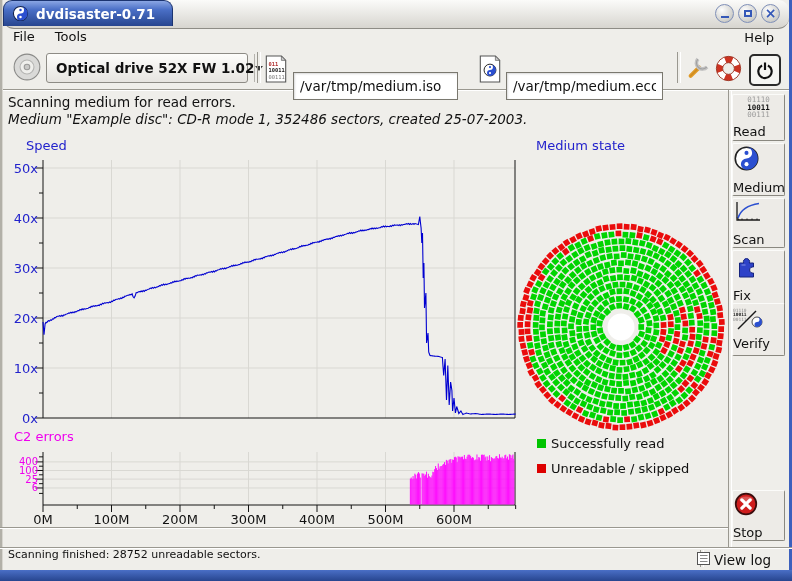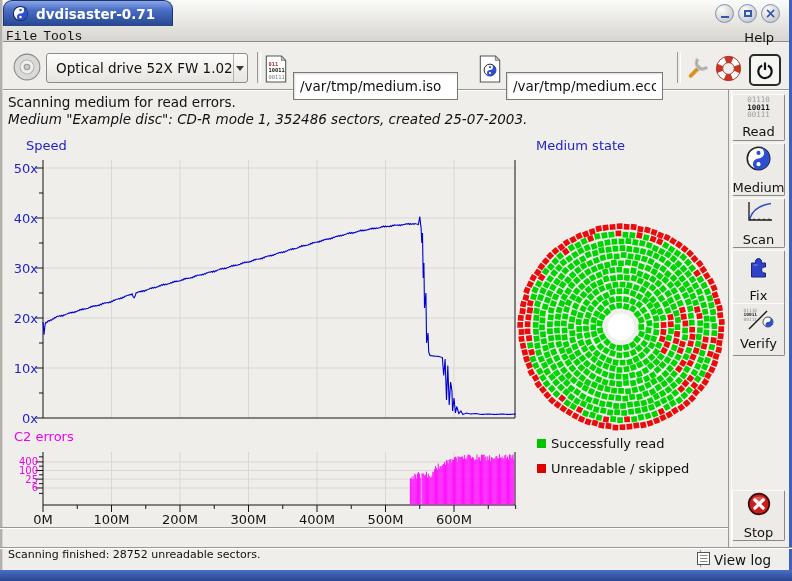--- a/index.html
+++ b/index.html
@@ -3,57 +3,57 @@
 <meta charset="utf-8">
 <style>
   html,body{margin:0;padding:0;background:#555;}
   .window{position:relative;width:792px;height:581px;background:#efeeea;overflow:hidden;
           font-family:"DejaVu Sans","Liberation Sans",sans-serif;font-size:13px;color:#111;}
   
   .frame-left{position:absolute;left:0;top:0;width:3px;height:581px;background:#b2b0a8;border-right:1px solid #d8d6d0;box-sizing:border-box;}
   .frame-right{position:absolute;right:0;top:0;width:3px;height:581px;background:#3c60bd;}
   .frame-bottom{position:absolute;left:0;top:570px;width:792px;height:11px;background:linear-gradient(180deg,#4a6fc6,#27458f);}
   
-  .titlebar{position:absolute;left:3px;top:0;width:786px;height:42px;background:linear-gradient(180deg,#fbfbf9,#d7d5cf);border-bottom:1px solid #8e8c86;box-sizing:border-box;}
+  .titlebar{position:absolute;left:3px;top:0;width:786px;height:29px;background:linear-gradient(180deg,#fbfbf9,#d7d5cf);border-bottom:1px solid #8e8c86;box-sizing:border-box;border-radius:11px;}
   .titletab{position:absolute;left:0;top:0;width:170px;height:26px;border-radius:9px 9px 0 0;
             background:linear-gradient(180deg,#8aa6e4 0%,#4a6fc6 35%,#27458f 100%);border:1px solid #1c3470;border-bottom:none;box-sizing:border-box;
             display:flex;align-items:center;}
   .apptitle{color:#fff;font-weight:bold;font-size:13.5px;margin-left:7px;}
   .appicon{margin-left:8px;display:flex;}
   .winbtn{position:absolute;top:4px;width:19px;height:19px;border-radius:50%;
           background:radial-gradient(circle at 35% 30%,#fdfdfd,#cfcfcb 70%,#b4b4b0);
           border:1px solid #8090b8;box-sizing:border-box;display:flex;align-items:center;justify-content:center;}
   .glyph-min{width:8px;height:2px;background:#3558b8;margin-top:6px;}
   .glyph-max{width:8px;height:7px;border:2px solid #3558b8;box-sizing:border-box;}
   .glyph-close{color:#3558b8;font-weight:bold;font-size:14px;line-height:14px;margin-top:-1px;}
   
   .menubar{position:absolute;left:3px;top:26px;width:786px;height:20px;display:flex;align-items:center;}
-  .menuitem{padding:2px 3px;font-family:Liberation Mono, monospace;}
+  .menuitem{padding:2px 10px;}
   .menu-help{position:absolute;right:9px;top:2px;padding:2px 6px;}
   
   .toolbar{position:absolute;left:3px;top:46px;width:786px;height:44px;border-bottom:1px solid #9a9890;box-shadow:0 1px 0 #fff;box-sizing:border-box;}
   .tb-sep{position:absolute;top:52px;width:2px;height:31px;border-left:1px solid #9a9890;border-right:1px solid #fff;}
   .combo{position:absolute;left:46px;top:53px;width:202px;height:30px;background:linear-gradient(180deg,#fdfdfb,#e6e4e0);
          border:1px solid #8d8b85;border-radius:3px;box-sizing:border-box;display:flex;align-items:center;}
-  .combo-text{flex:1;padding-left:9px;white-space:nowrap;font-size:13.5px;}
+  .combo-text{flex:1;padding-left:9px;white-space:nowrap;font-size:13.5px;font-weight:bold;}
   .combo-arrowbox{width:22px;height:100%;border-left:1px solid #b5b3ad;display:flex;align-items:center;justify-content:center;}
   .combo-arrow{width:0;height:0;border-left:4px solid transparent;border-right:4px solid transparent;border-top:5px solid #3a3a3a;}
   .entry{position:absolute;top:55px;height:28px;background:#fff;border:1px solid #7a786f;box-sizing:border-box;
          font-family:"DejaVu Sans","Liberation Sans",sans-serif;font-size:13.5px;padding:0 6px;color:#111;
          box-shadow:inset 1px 1px 2px rgba(0,0,0,0.15);margin-top:17px;}
   .tbicon{position:absolute;display:flex;align-items:center;justify-content:center;}
   
   .statusline1{position:absolute;left:8px;top:94px;font-size:13.5px;}
   .statusline2{position:absolute;left:8px;top:111px;font-size:13.5px;font-style:italic;}
   
   #charts{position:absolute;left:0;top:90px;}
   
   .side-sep{position:absolute;left:728px;top:90px;width:2px;height:457px;border-left:1px solid #9a9890;border-right:1px solid #fff;}
   .sbtn{position:absolute;left:732px;width:53px;background:#edebe7;border:1px solid #8a8880;border-top-color:#fbfbf9;border-left-color:#fbfbf9;
-        border-radius:2px;box-sizing:border-box;display:flex;flex-direction:column;align-items:center;justify-content:center;gap:5px;}
+        border-radius:2px;box-sizing:border-box;display:flex;flex-direction:column;justify-content:center;gap:5px;}
   .digits{font-family:"DejaVu Sans Mono","Liberation Mono",monospace;font-size:7.5px;line-height:7.5px;text-align:center;}
   .digits .grey{color:#9a9a9a;}
   .digits .blk{color:#111;font-weight:bold;}
   .sbl{font-size:13px;color:#111;}
   .vdigits{font-family:"DejaVu Sans Mono","Liberation Mono",monospace;font-size:4.5px;line-height:4.5px;color:#8a8a8a;text-align:left;}
   .vicon{position:relative;width:30px;height:22px;}
   .vslash{position:absolute;left:3px;top:1px;width:22px;height:20px;}
   .vyy{position:absolute;right:0;bottom:0;}
   
   .scanstatus{position:absolute;left:0;top:527px;width:728px;height:20px;border-top:1px solid #9a9890;box-shadow:inset 0 1px 0 #fff;

